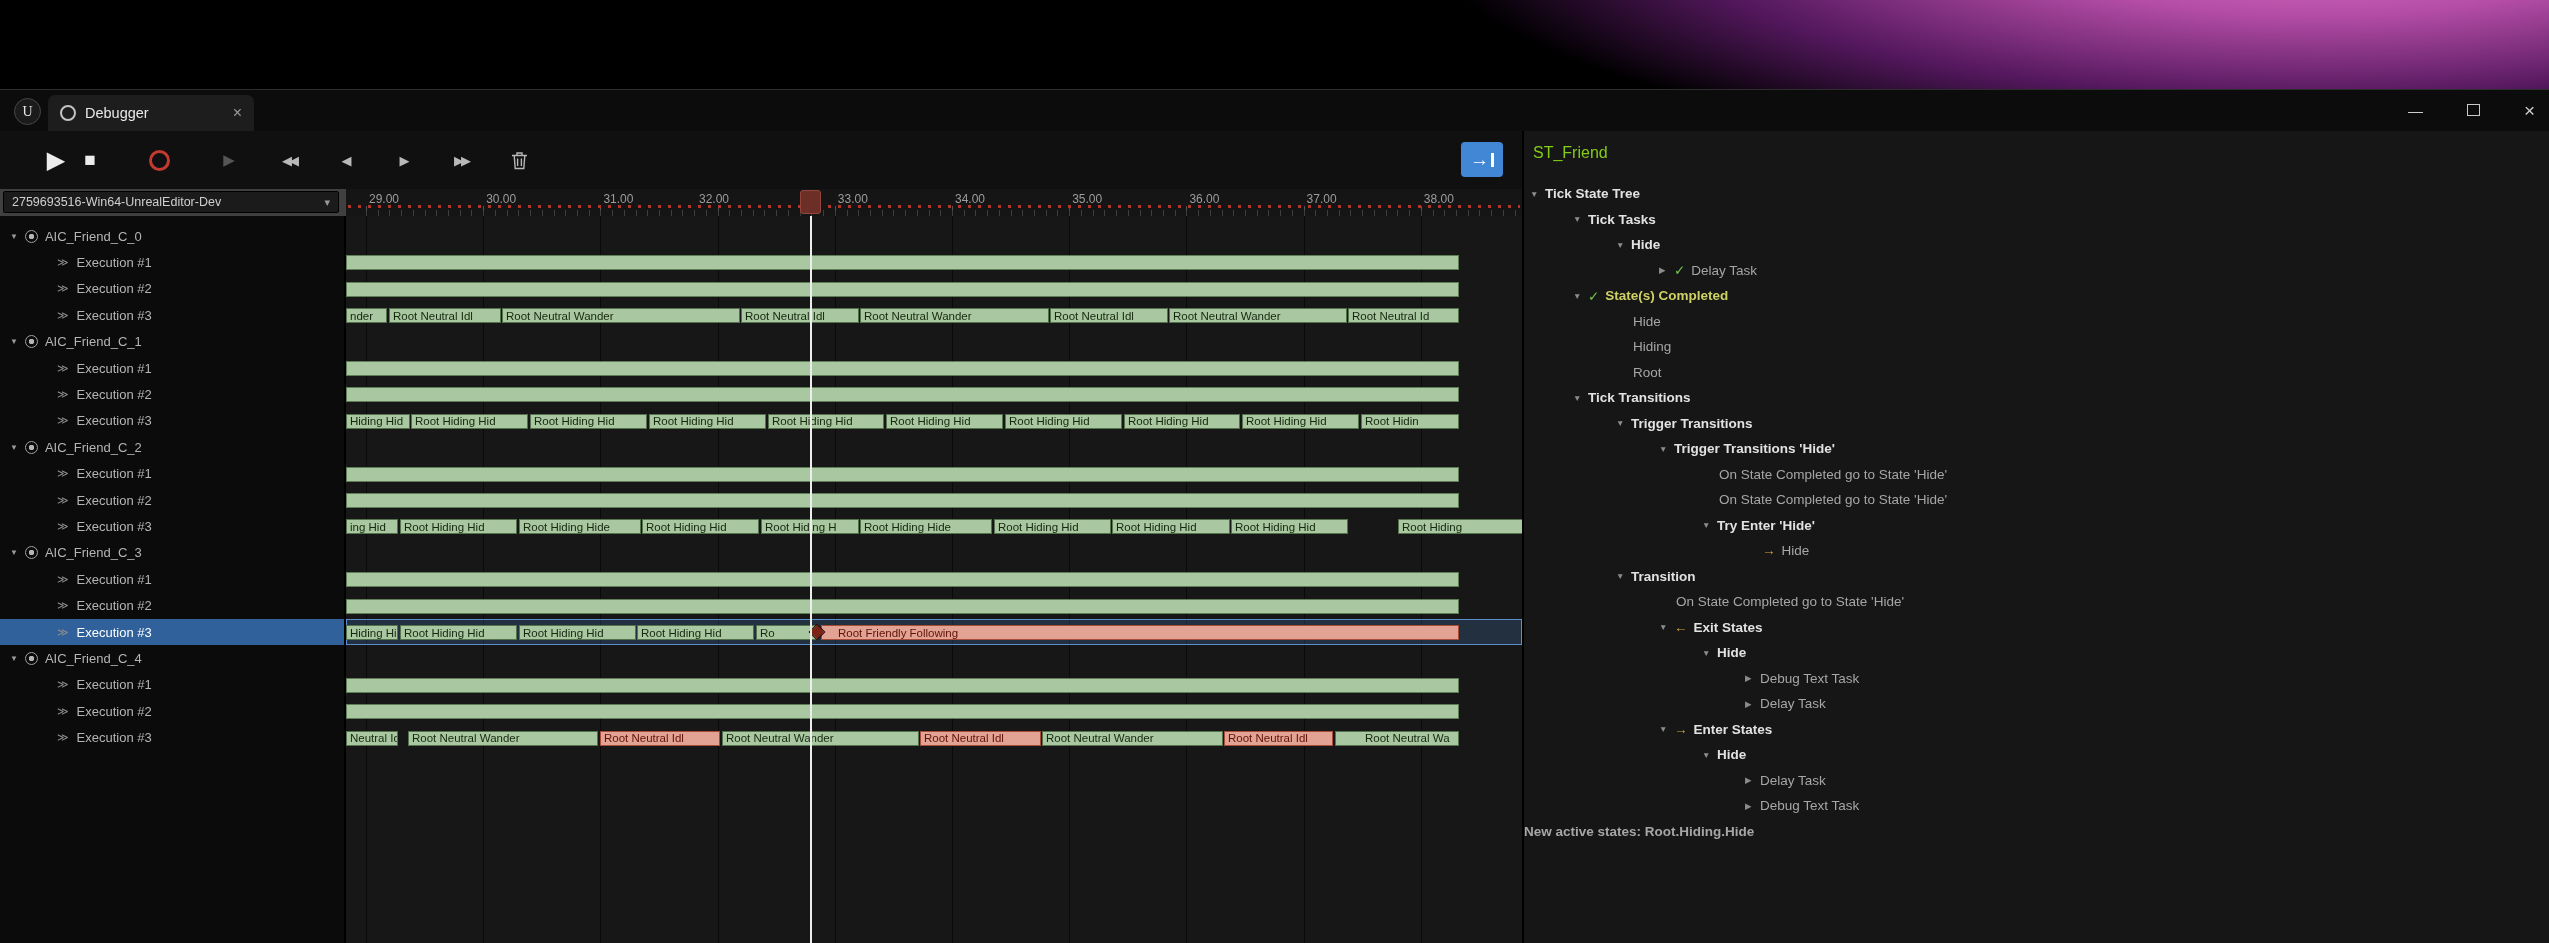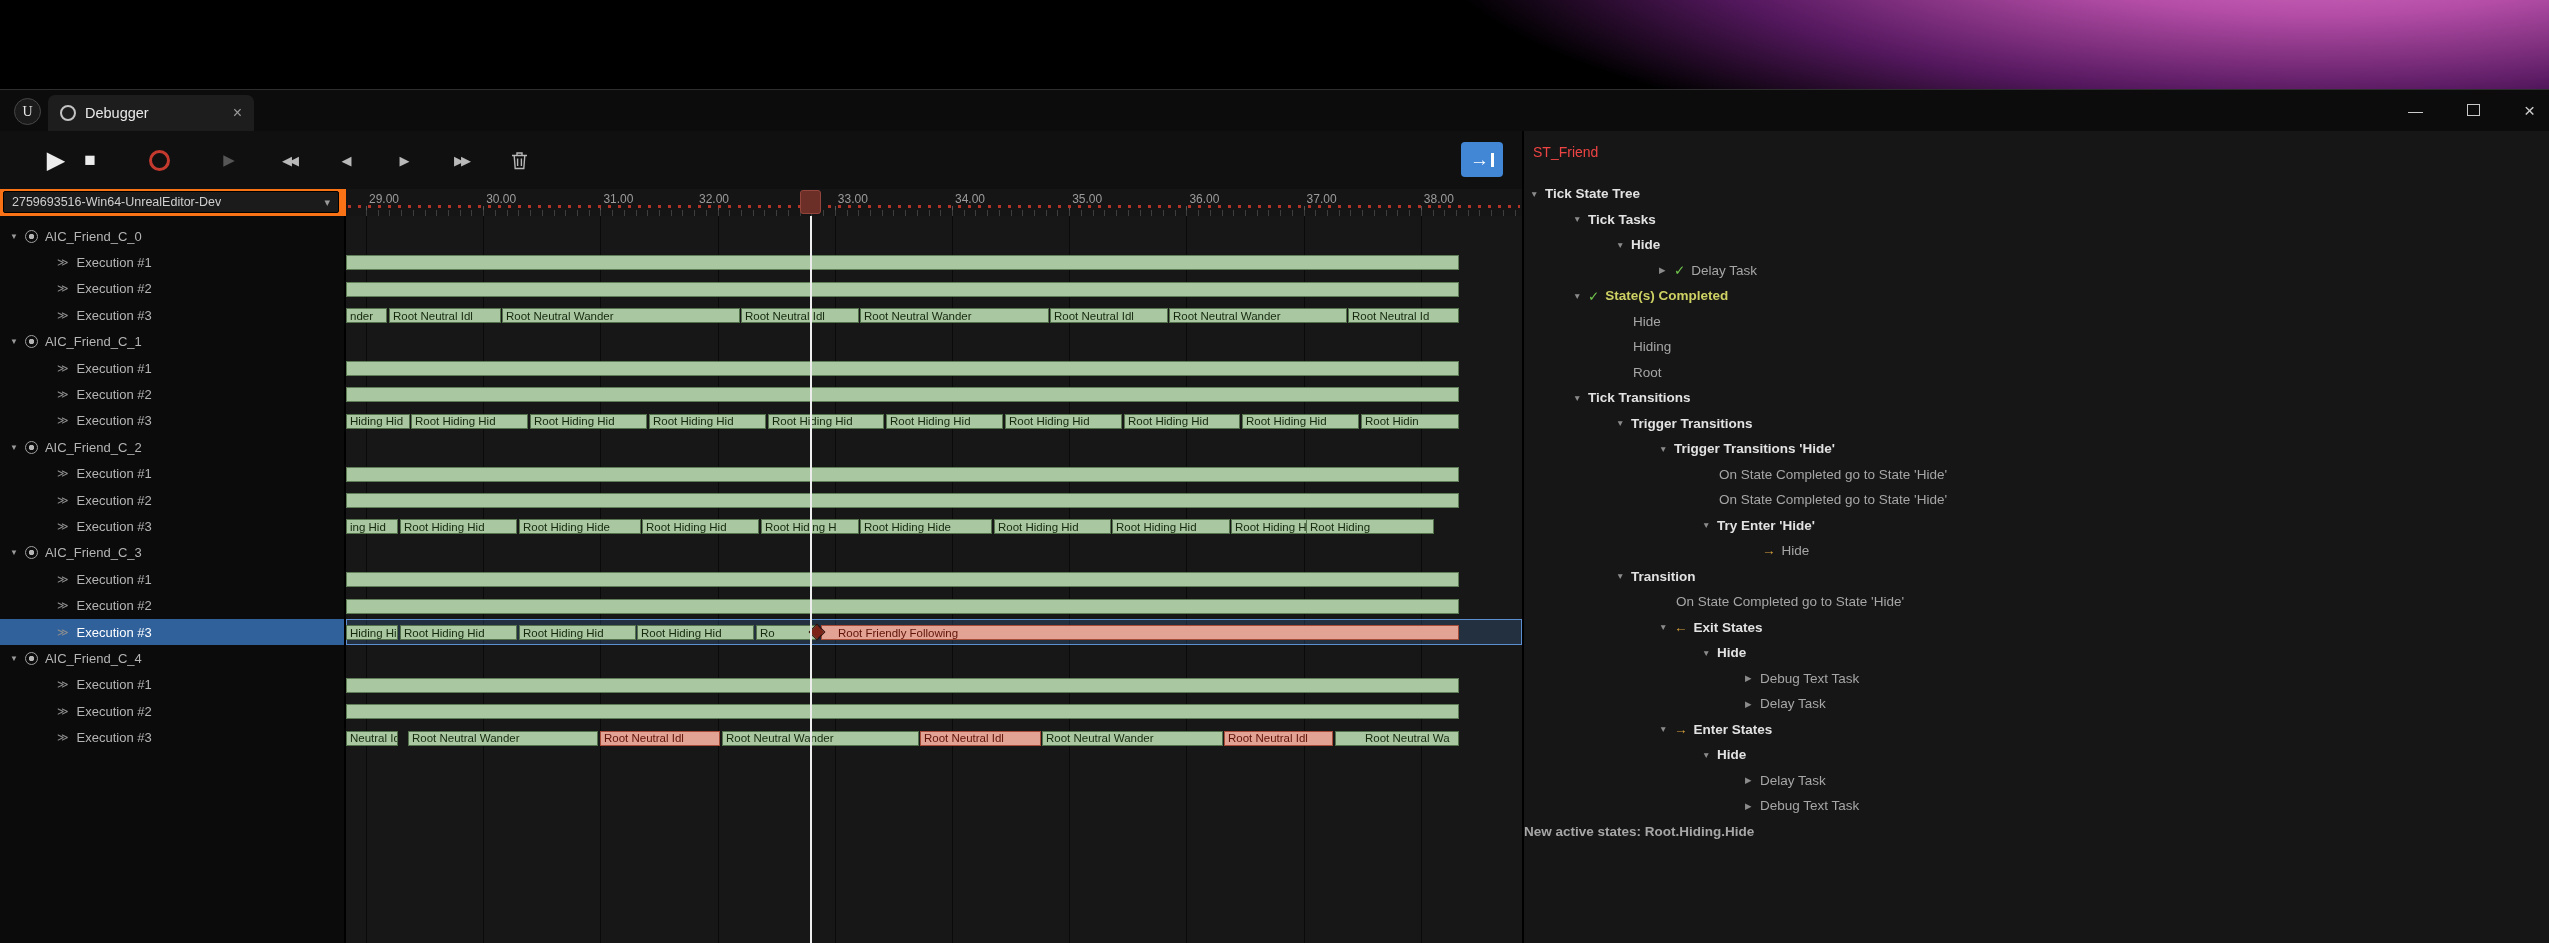--- a/index.html
+++ b/index.html
@@ -41,21 +41,21 @@
   .tb.resume{width:30px;margin-left:38px;font-size:15px;color:#565656;}
   .tb.step{width:30px;font-size:13px;color:#b9b9b9;letter-spacing:-3px;}
   .tb.s1{margin-left:30px;}.tb.s2{margin-left:26px;}.tb.s3{margin-left:28px;}.tb.s4{margin-left:28px;}
   .tb.trash{width:30px;margin-left:28px;}
   .jump{position:absolute;right:19px;top:11px;width:42px;height:35px;background:#4287d6;border-radius:4px;
     display:flex;align-items:center;justify-content:center;}
   .jarrow{color:#fff;font-size:19px;font-weight:bold;line-height:1;}
   .jbar{width:3px;height:14px;background:#fff;margin-left:2px;}
 
   
-  .header-row{position:absolute;top:58px;left:0;right:0;height:27px;background:#f97316;border-bottom:1px solid #22c55e;}
+  .header-row{position:absolute;top:58px;left:0;right:0;height:27px;background:#404040;border-bottom:1px solid #22c55e;}
   .session-dropdown{position:absolute;left:3px;top:2px;width:336px;height:22px;background:#1b1b1b;border:1px solid #000;
     border-radius:2px;display:flex;align-items:center;padding:0 8px;box-sizing:border-box;font-size:12.5px;color:#cfcfcf;}
   .sd-label{overflow:hidden;white-space:nowrap;}
   .sd-chevron{margin-left:auto;color:#9a9a9a;font-size:11px;}
   .ruler{position:absolute;left:346px;right:0;top:0;bottom:0;background:#151515;overflow:hidden;}
   .tick-label{position:absolute;top:3px;font-size:12px;color:#9c9c9c;}
   .major-ticks{position:absolute;left:20px;right:0;bottom:0;height:10px;
     background:repeating-linear-gradient(to right,#565656 0 1px,transparent 1px 117.2px);}
   .minor-ticks{position:absolute;left:20px;right:0;bottom:0;height:6px;
     background:repeating-linear-gradient(to right,#3e3e3e 0 1px,transparent 1px 11.72px);}
@@ -83,21 +83,21 @@
   .t-row{position:absolute;left:0;width:1176px;height:26.4px;}
   .t-row.sel{background:rgba(64,106,158,0.30);box-shadow:inset 0 0 0 1px #5b8fd2;}
   .bar-plain{position:absolute;left:0;top:6px;width:1113px;height:15px;background:#a9c7a0;border:1px solid #5f7d57;box-sizing:border-box;}
   .seg{position:absolute;top:6px;height:15px;box-sizing:border-box;display:flex;align-items:center;
     background:#a9c7a0;border:1px solid #54734c;color:#16290f;font-size:11.5px;white-space:nowrap;overflow:hidden;padding:0 3px;}
   .seg.r{background:#e2a294;border-color:#a64c38;color:#601308;}
   .marker{position:absolute;top:8px;width:10px;height:10px;background:#7c2418;outline:1px solid #2e0c06;
     transform:rotate(45deg);z-index:6;}
 
   
-  .rp-title{position:absolute;left:9px;top:13px;font-size:14px;color:#ef4444;}
+  .rp-title{position:absolute;left:9px;top:13px;font-size:16px;color:#84cc16;}
   .rp-tree{position:absolute;left:0;top:50px;right:0;bottom:0;overflow:hidden;}
   .rp-row{position:absolute;left:0;right:0;height:25.5px;display:flex;align-items:center;white-space:nowrap;
     font-size:13.5px;color:#a6a6a6;box-sizing:border-box;}
   .rp-row .exp{width:15px;font-size:8.5px;color:#8c8c8c;flex:none;}
   .rp-row .check{color:#6fc24c;font-weight:bold;margin-right:6px;flex:none;}
   .rp-row .tarrow{color:#d9a33c;font-weight:bold;margin-right:6px;flex:none;}
   .rp-row .txt.bold{color:#e2e2e2;font-weight:bold;}
   .rp-row .txt.completed{color:#ced163;font-weight:bold;}
 </style>
 </head>
@@ -313,21 +313,21 @@
               <div class="t-row" style="top: 297.4px;">
                 <div class="seg g" style="left: 0px; width: 52px;">ing Hid</div>
                 <div class="seg g" style="left: 54px; width: 117px;">Root Hiding Hid</div>
                 <div class="seg g" style="left: 173px; width: 122px;">Root Hiding Hide</div>
                 <div class="seg g" style="left: 296px; width: 117px;">Root Hiding Hid</div>
                 <div class="seg g" style="left: 415px; width: 98px;">Root Hiding H</div>
                 <div class="seg g" style="left: 514px; width: 132px;">Root Hiding Hide</div>
                 <div class="seg g" style="left: 648px; width: 117px;">Root Hiding Hid</div>
                 <div class="seg g" style="left: 766px; width: 118px;">Root Hiding Hid</div>
                 <div class="seg g" style="left: 885px; width: 117px;">Root Hiding Hid</div>
-                <div class="seg g" style="left: 960px; width: 128px;">Root Hiding</div>
+                <div class="seg g" style="left: 1052px; width: 128px;">Root Hiding</div>
               </div>
               <div class="t-row" style="top: 350.2px;">
                 <div class="bar-plain"></div>
               </div>
               <div class="t-row" style="top: 376.6px;">
                 <div class="bar-plain"></div>
               </div>
               <div class="t-row sel" style="top: 403px;">
                 <div class="seg g" style="left: 0px; width: 52px;">Hiding Hid</div>
                 <div class="seg g" style="left: 54px; width: 117px;">Root Hiding Hid</div>

